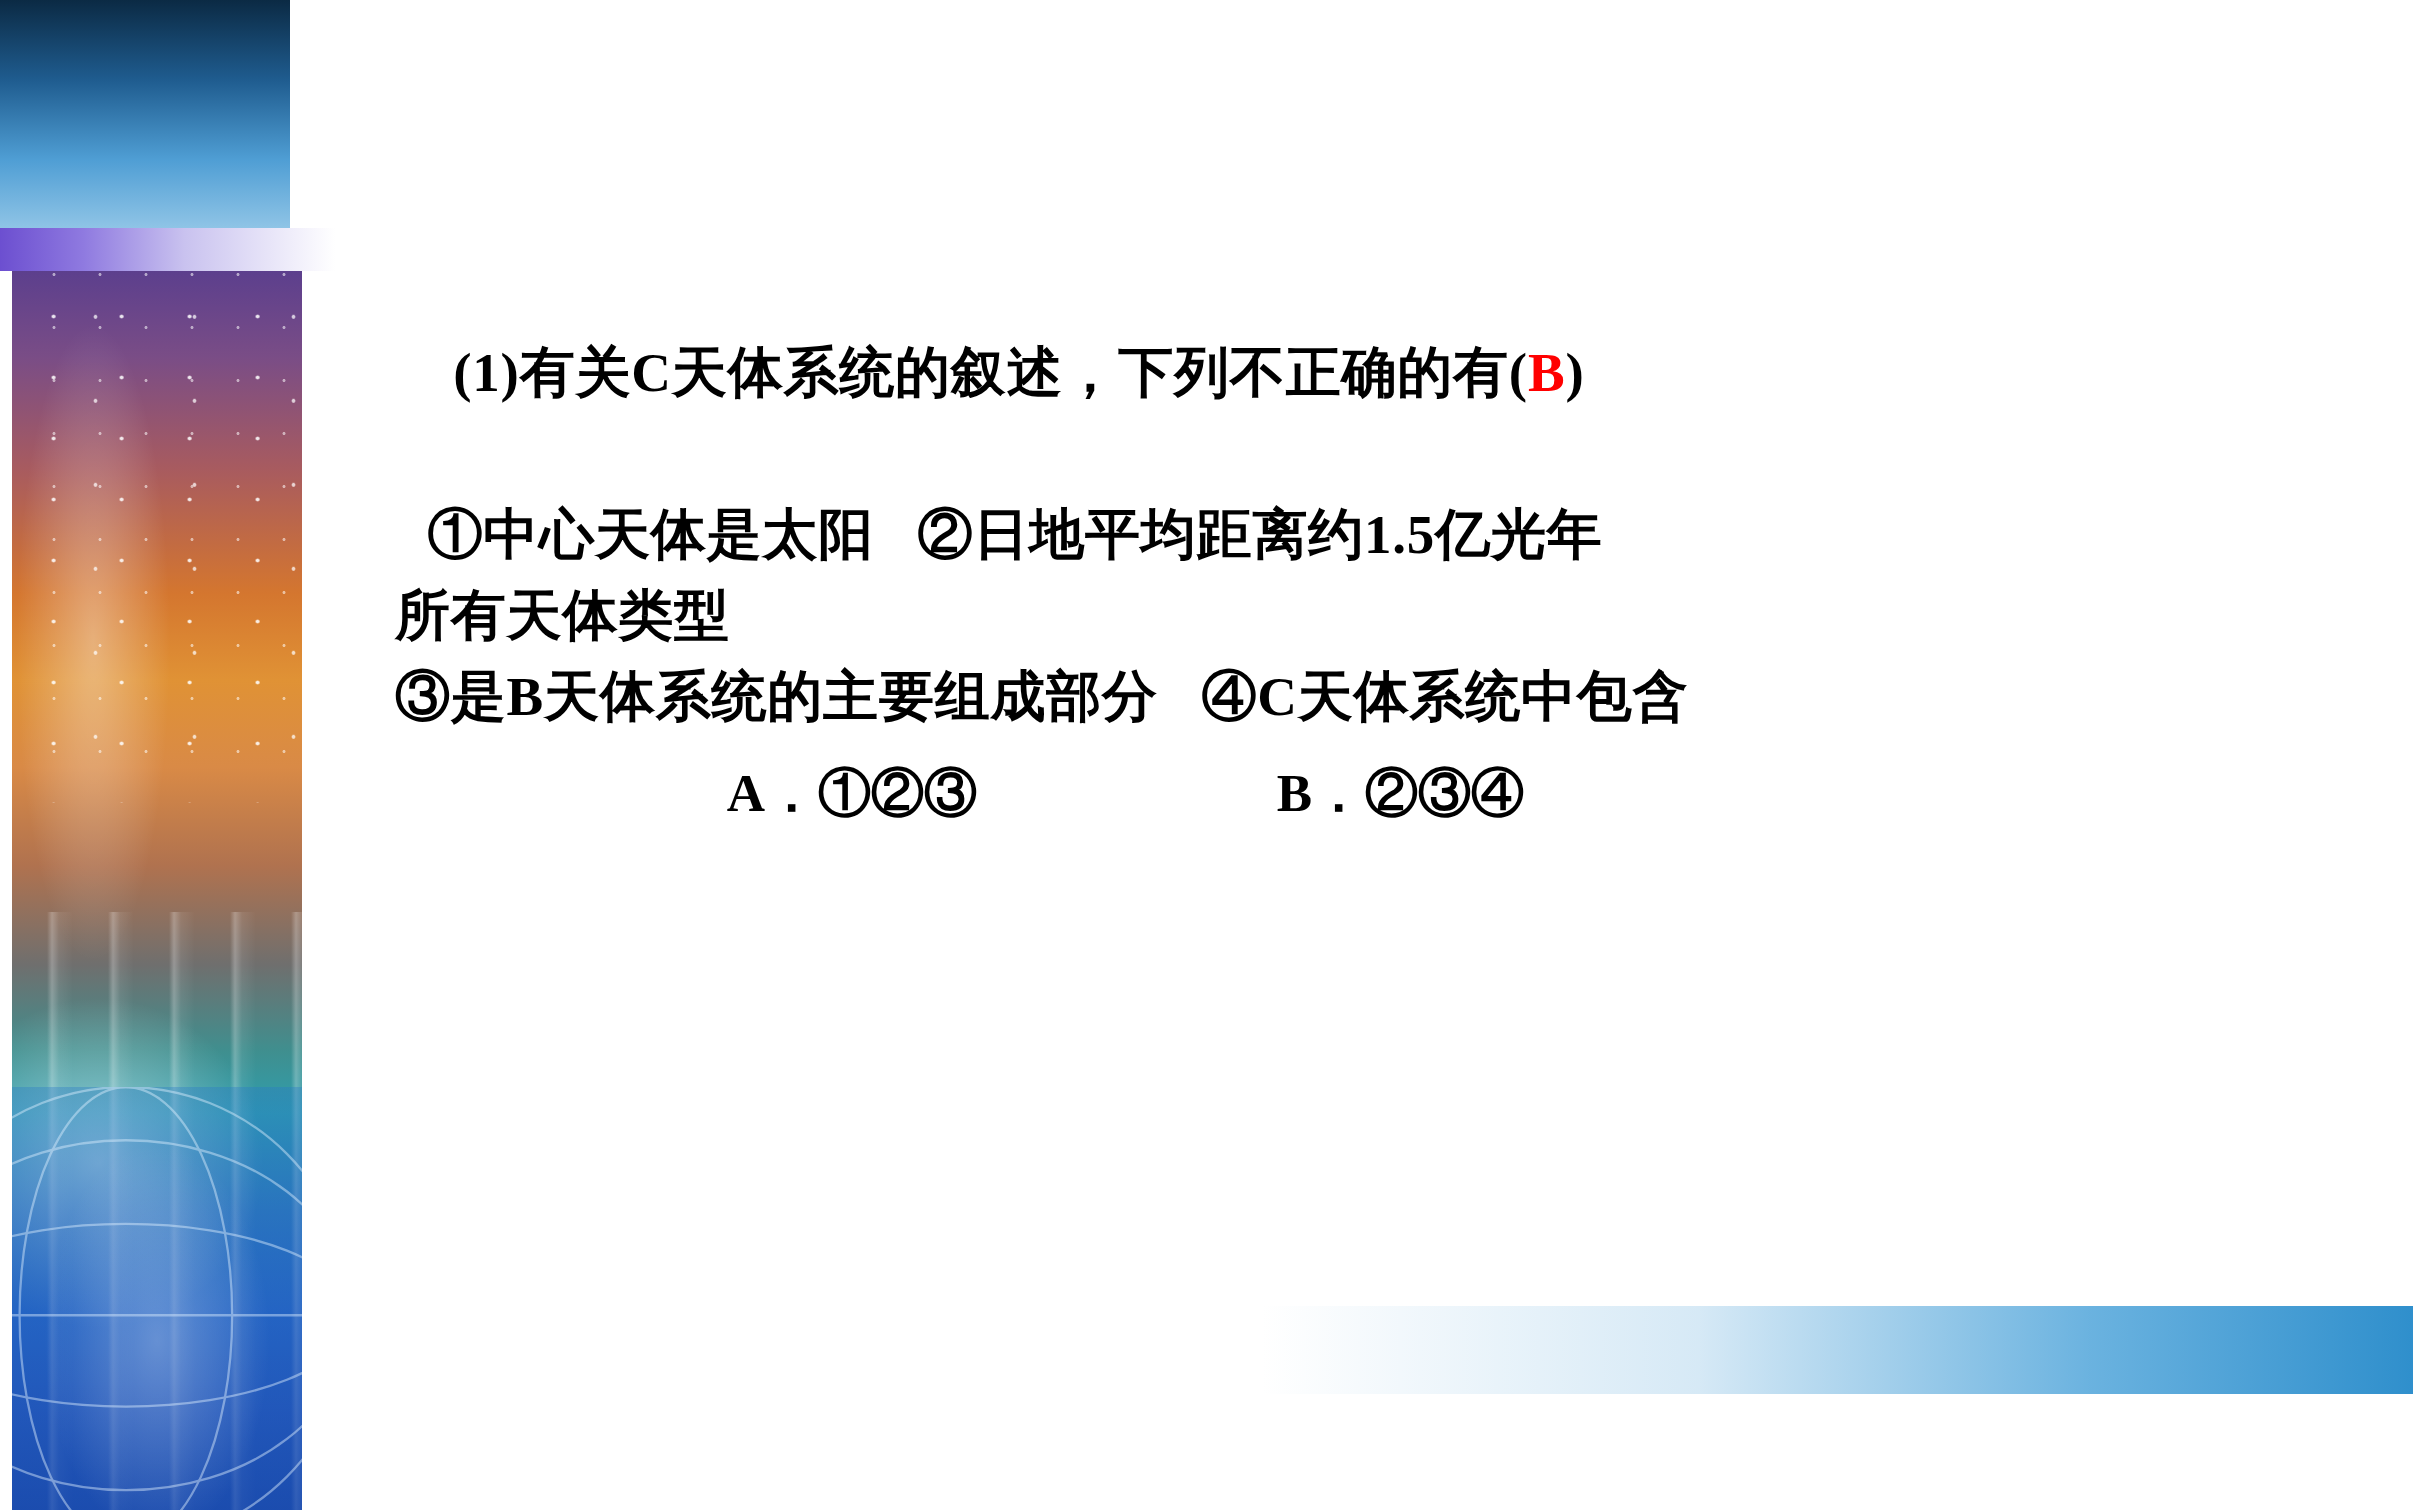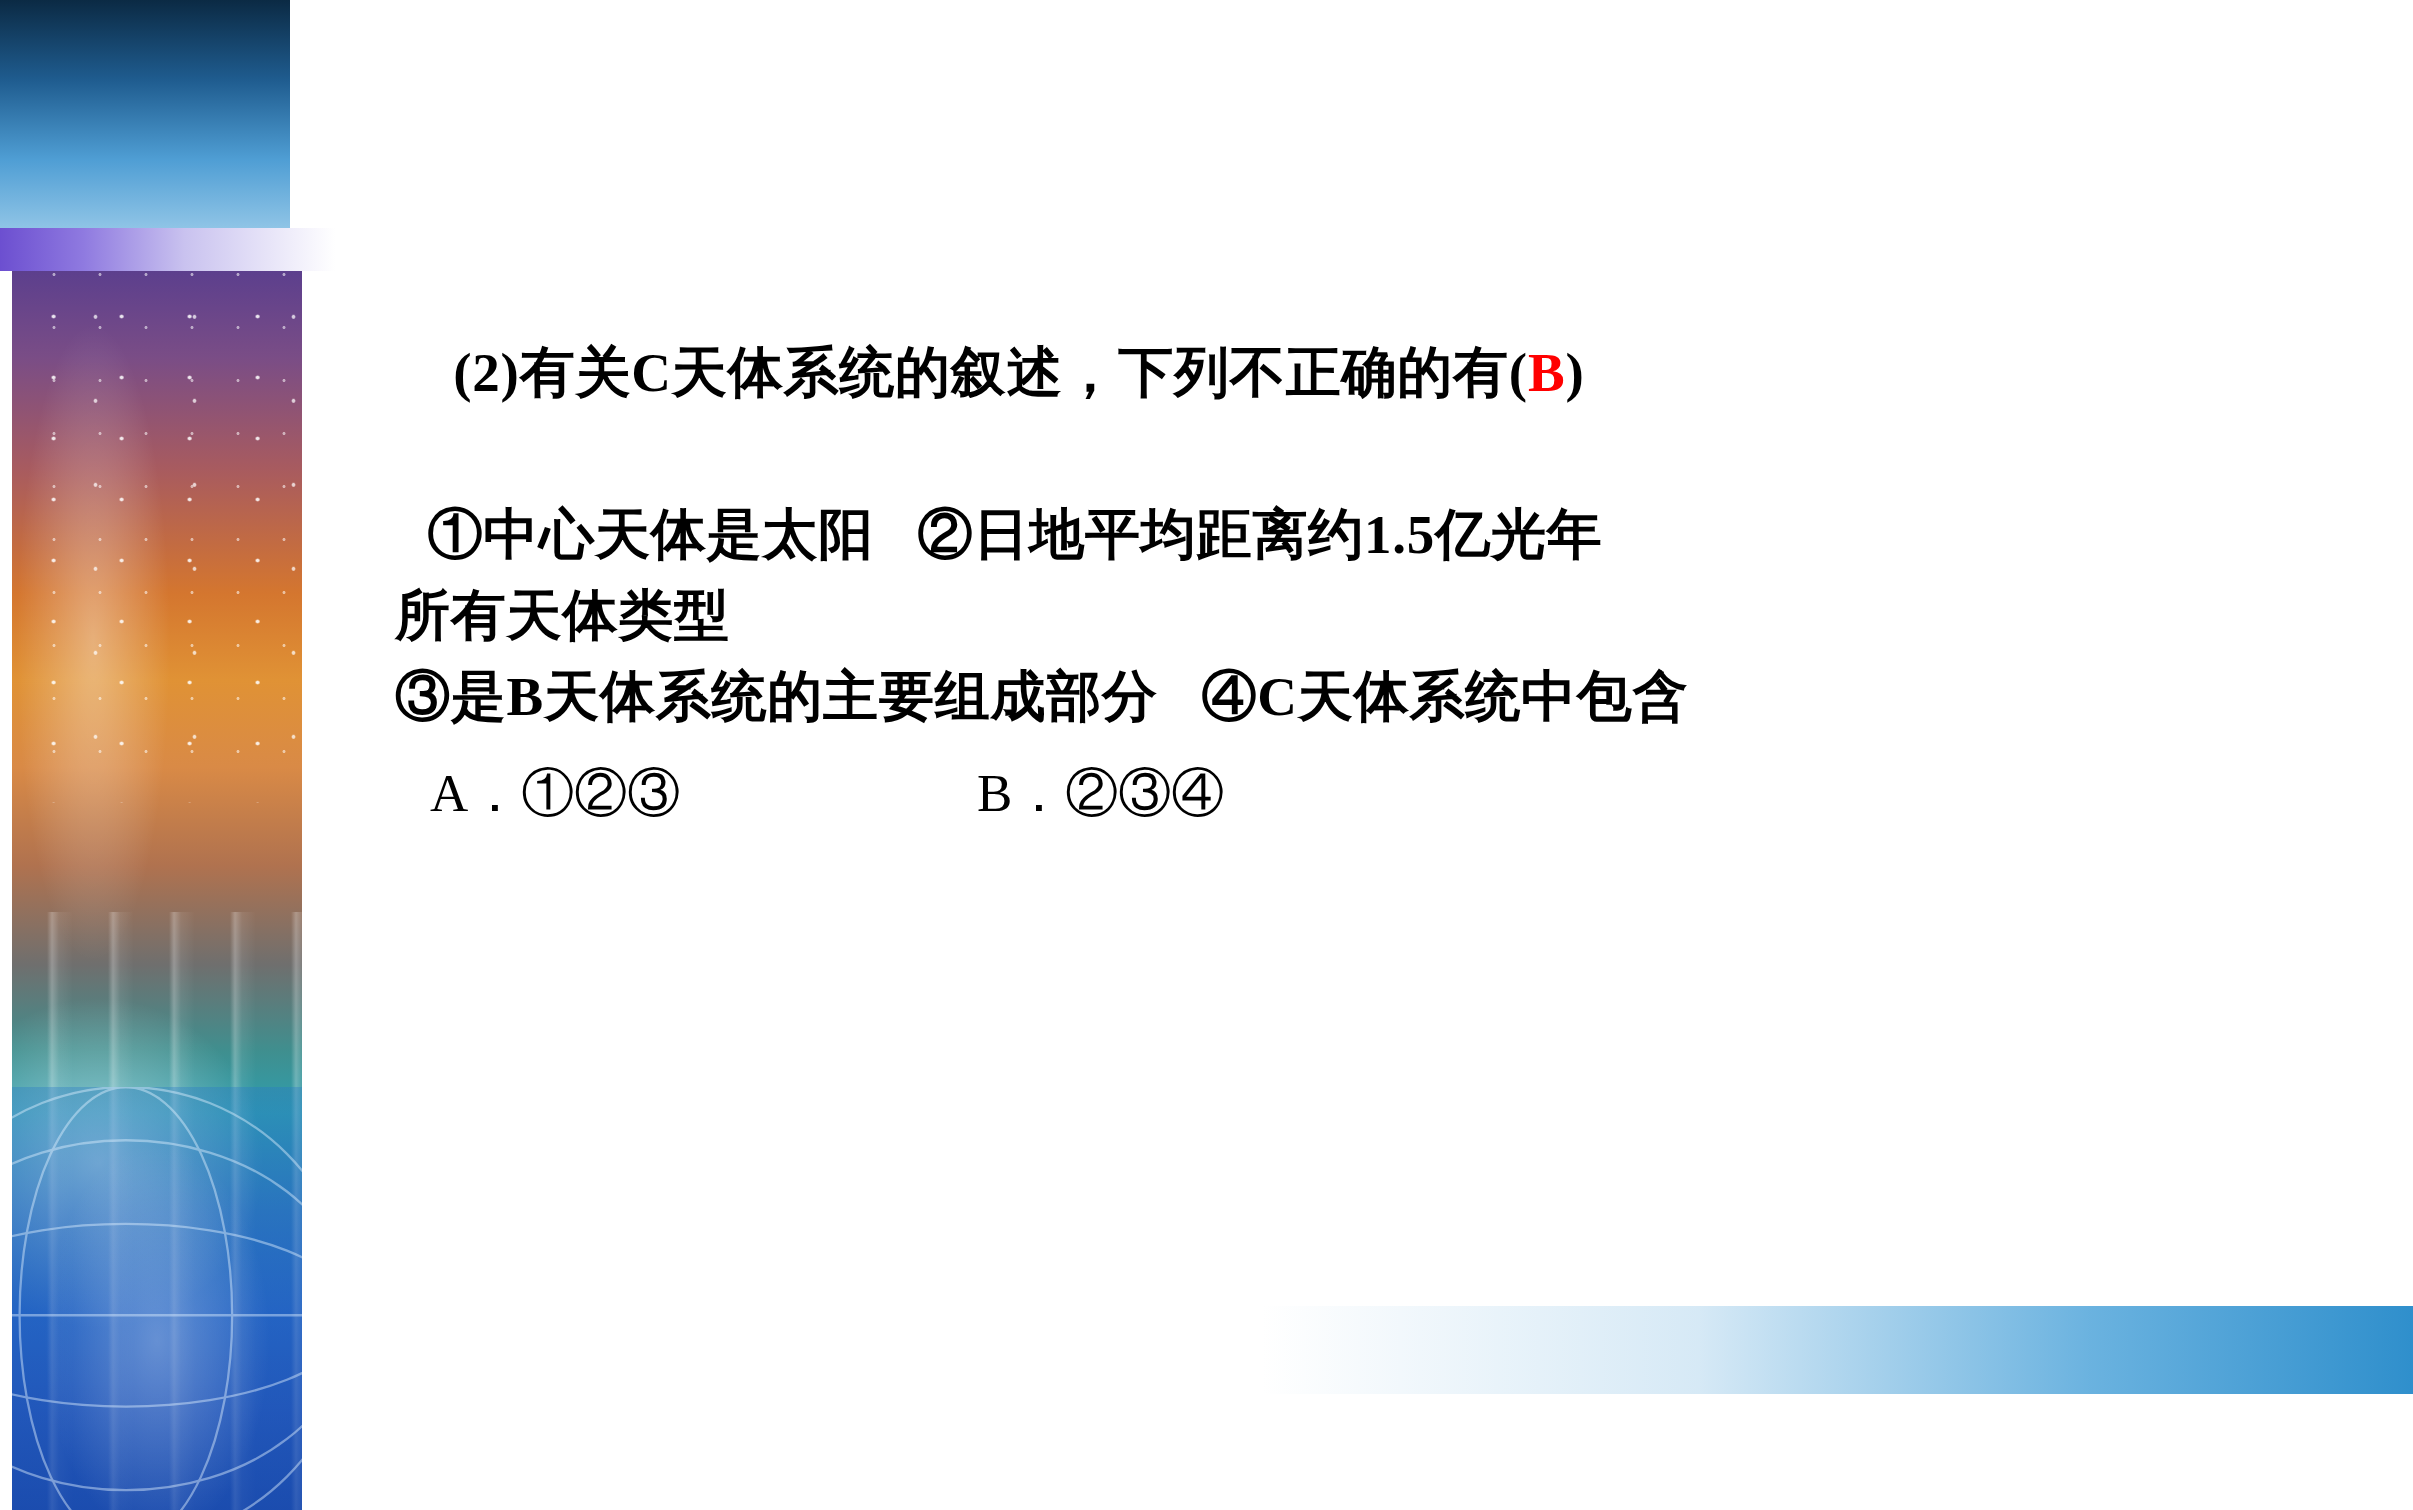--- a/index.html
+++ b/index.html
@@ -138,26 +138,27 @@
     white-space: pre;
     letter-spacing: 0.8px;
   }
   .answer-mark {
     color: #FF0000;
     font-weight: bold;
   }
   .opt-row {
     display: flex;
     font-family: "Liberation Serif", serif;
-    font-weight: normal;
+    font-weight: bold;
     color: #000000;
     font-size: 53px;
     line-height: 84px;
     margin-top: 13.7px;
     white-space: pre;
+    text-align: right;
   }
   .opt-cell-a { width: 547px; padding-left: 35px; }
   .opt-cell-b { width: 547px; }
   .indent-1 { padding-left: 18px; }
 </style>
 </head>
 <body>
 
 <div id="sidebar-decoration">
   <div id="sidebar-top-block"></div>
@@ -175,21 +176,21 @@
     </g>
   </svg>
   <div id="sidebar-divider-band"></div>
 </div>
 
 <div id="bottom-gradient-bar"></div>
 
 <div id="content">
 
   <div class="q-line">
-    <span>(2)有关C天体系统的叙述，下列不正确的有(</span><span class="answer-mark">B</span><span>)</span>
+    <span>(1)有关C天体系统的叙述，下列不正确的有(</span><span class="answer-mark">B</span><span>)</span>
   </div>
 
   <div class="q-line indent-1"> ①中心天体是太阳   ②日地平均距离约1.5亿光年</div>
   <div class="q-line">所有天体类型</div>
   <div class="q-line">③是B天体系统的主要组成部分   ④C天体系统中包含</div>
 
   <div class="opt-row">
     <div class="opt-cell-a"><span>A．</span><span>①②③</span></div>
     <div class="opt-cell-b"><span>B．</span><span>②③④</span></div>
   </div>

